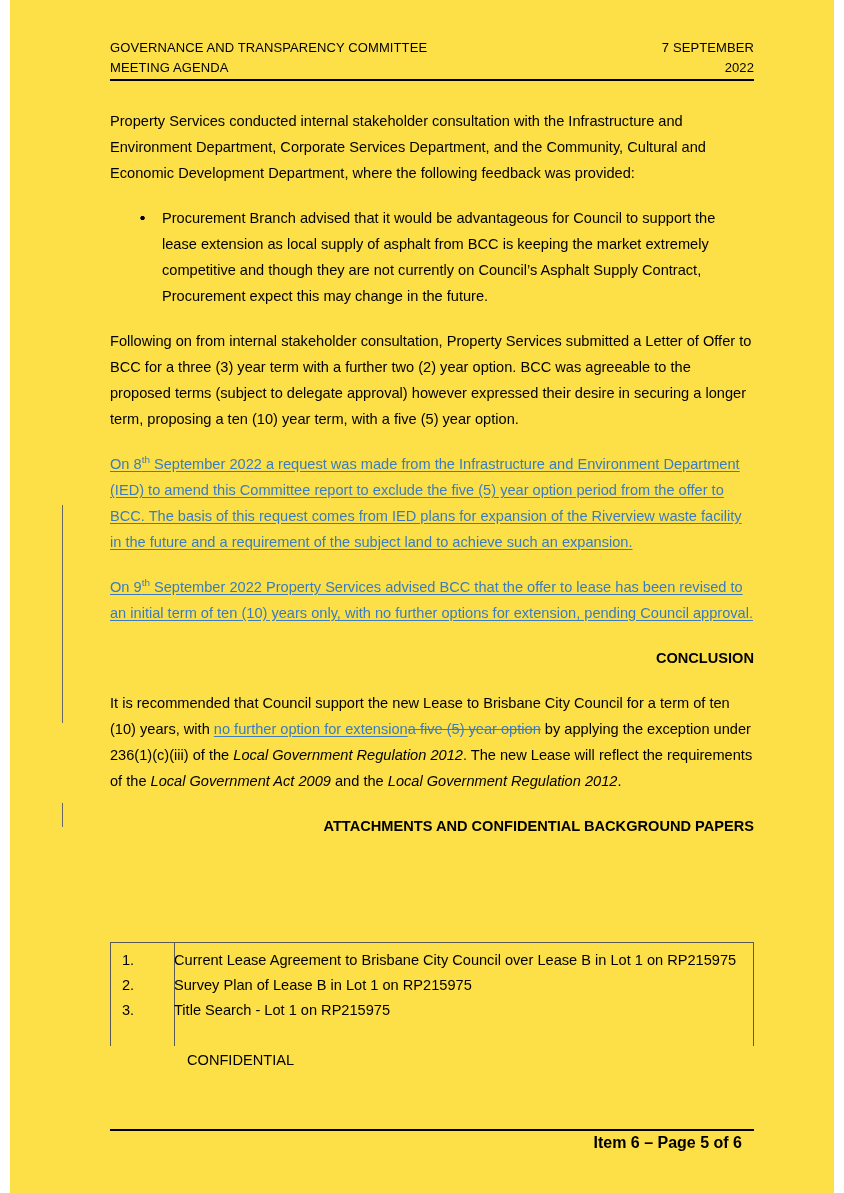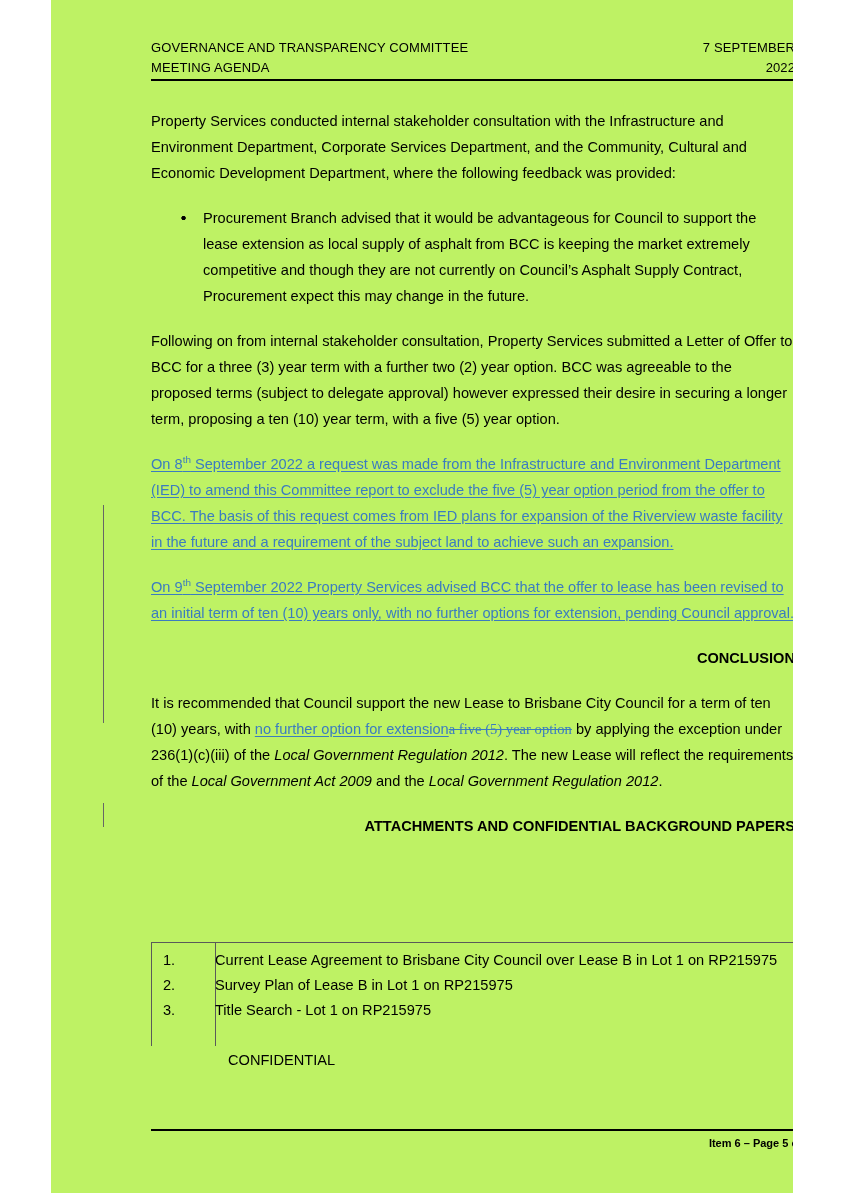--- a/index.html
+++ b/index.html
@@ -7,24 +7,24 @@
     margin: 0;
     padding: 0;
     background: #ffffff;
   }
   body {
     font-family: "Liberation Sans", sans-serif;
     color: #000000;
   }
   .page {
     position: relative;
-    width: 742px;
+    width: 824px;
     height: 1193px;
     margin: 0 auto;
-    background: #bef264;
+    background: #fde047;
     overflow: hidden;
     box-sizing: border-box;
   }
 
   
   .doc-header {
     position: absolute;
     left: 100px;
     top: 38px;
     width: 644px;
@@ -88,21 +88,20 @@
   .ins {
     color: #3B7CC0;
     text-decoration: underline;
     text-decoration-color: #3B7CC0;
     text-underline-offset: 2px;
   }
   .del {
     color: #3B7CC0;
     text-decoration: line-through;
     text-decoration-color: #3B7CC0;
-    font-family: Liberation Serif, serif;
   }
   sup.ord {
     font-size: 0.68em;
     vertical-align: super;
     line-height: 0;
   }
   .italic { font-style: italic; }
   .heading {
     font-weight: bold;
     font-size: 14.6px;
@@ -173,25 +172,25 @@
   .footer-rule {
     position: absolute;
     left: 100px;
     top: 1129px;
     width: 644px;
     height: 0;
     border-top: 2.6px solid #000000;
   }
   .footer-text {
     position: absolute;
-    left: 116px;
+    left: 88px;
     top: 1134px;
     width: 644px;
     text-align: right;
-    font-size: 11px;
+    font-size: 16px;
     font-weight: bold;
     line-height: 18px;
     white-space: nowrap;
   }
 </style>
 </head>
 <body>
 
 <div class="page">
 

